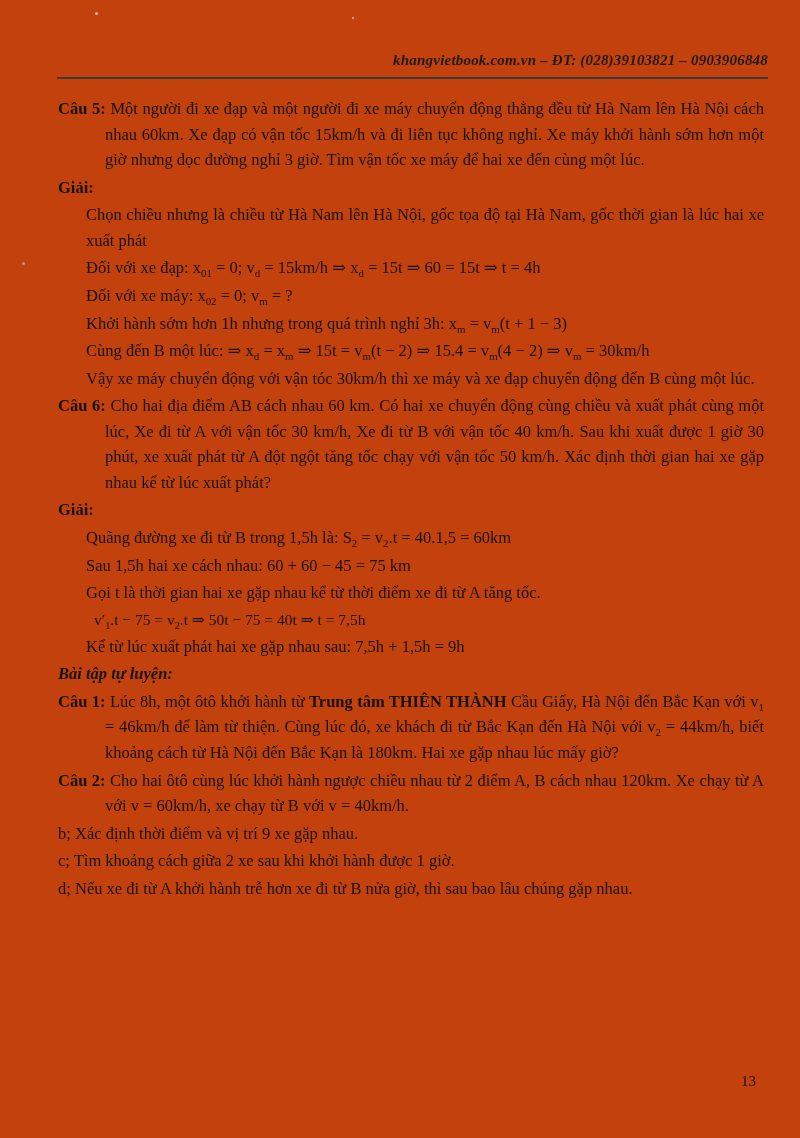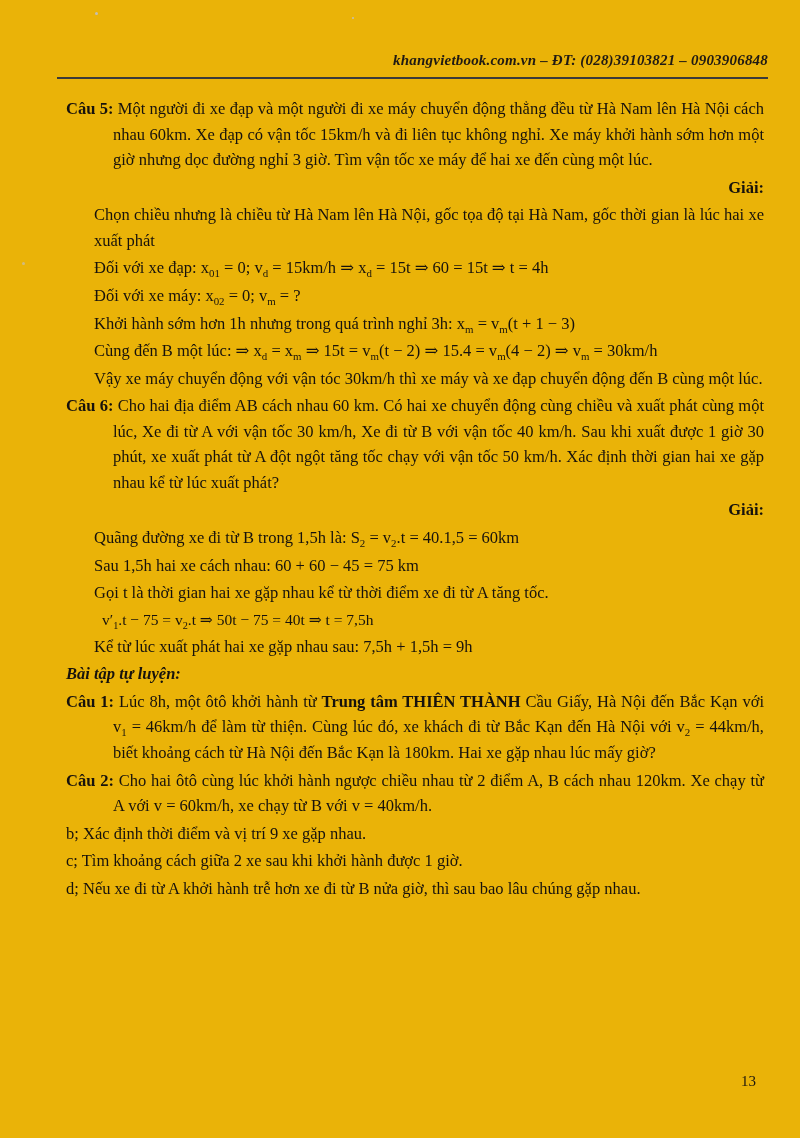--- a/index.html
+++ b/index.html
@@ -3,21 +3,21 @@
 <meta charset="utf-8">
 <style>
   * { box-sizing: border-box; }
   html, body { margin: 0; padding: 0; }
   body { background: #e8e6e1; width: 800px; }
 
   .page {
     position: relative;
     width: 800px;
     height: 1138px;
-    background: #eab308;
+    background: #c2410c;
     overflow: hidden;
     font-family: "Liberation Serif", "DejaVu Serif", serif;
     color: #17120d;
   }
 
   .speck { position: absolute; background: #c4bfb5; border-radius: 50%; }
   .speck.s1 { left: 95px;  top: 12px;  width: 3px; height: 3px; }
   .speck.s2 { left: 352px; top: 17px;  width: 2px; height: 2px; }
   .speck.s3 { left: 22px;  top: 262px; width: 3px; height: 3px; opacity: .7; }
 
@@ -34,26 +34,26 @@
     border-bottom: 2px solid #3a3a3a;
   }
 
   .content {
     position: absolute;
     top: 96px; left: 58px; width: 706px;
     font-size: 16.5px;
     line-height: 1.55;
   }
 
-  .content p { margin: 0 0 2px 8px; }
+  .content p { margin: 0 0 2px 0; }
 
   .problem { text-align: justify; padding-left: 47px; text-indent: -47px; }
   .plabel  { font-weight: bold; }
 
-  .heading { text-align: right; font-weight: bold; margin: 2px 0 3px 0; }
+  .heading { text-align: left; font-weight: bold; margin: 2px 0 3px 0; }
 
   .sol { padding-left: 28px; text-align: justify; }
   .sol.eq-small { padding-left: 36px; font-size: 15.5px; }
 
   .practice-heading {
     text-align: left;
     font-weight: bold;
     font-style: italic;
     margin: 9px 0 9px 0;
   }

